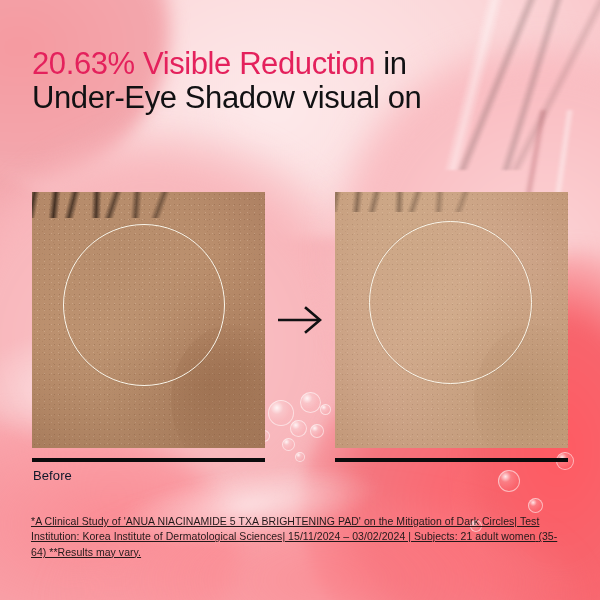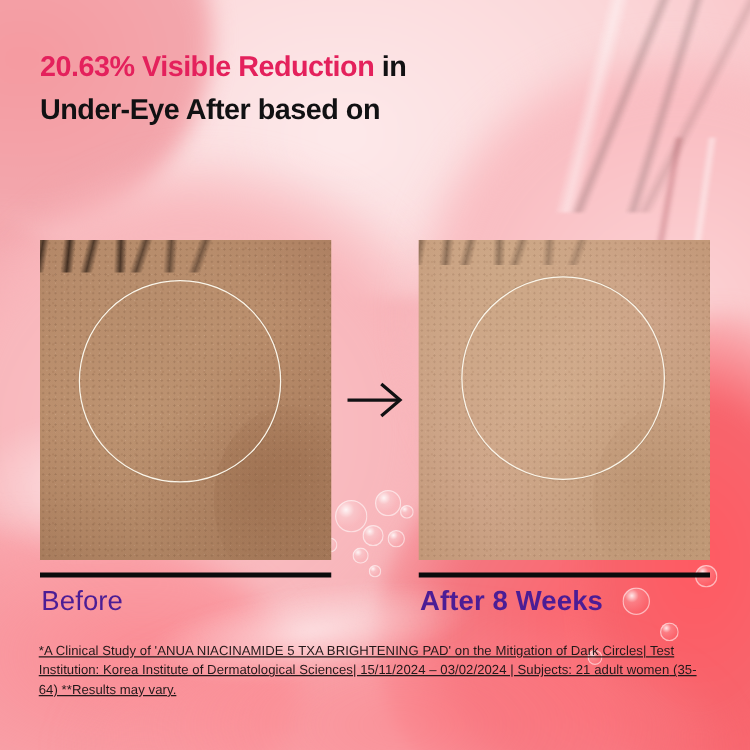--- a/index.html
+++ b/index.html
@@ -82,22 +82,22 @@
     position:absolute;left:120px;top:470px;width:260px;height:70px;border-radius:50%;
     background:radial-gradient(ellipse at 50% 50%, rgba(255,255,255,.6) 0%, rgba(255,255,255,0) 72%);
     filter:blur(4px);transform:rotate(-8deg);
   }
   .bub{position:absolute;border-radius:50%;
     background:radial-gradient(circle at 34% 30%, rgba(255,255,255,.85) 0%, rgba(255,255,255,.18) 26%, rgba(255,190,196,.10) 55%, rgba(255,255,255,0) 70%);
     box-shadow:inset 0 0 0 1px rgba(255,255,255,.55);}
 
   
   .headline{
-    position:absolute;left:32px;top:36px;width:540px;
-    font-weight:bold;font-size:23px;line-height:34px;
+    position:absolute;left:32px;top:47px;width:540px;
+    font-weight:normal;font-size:31px;line-height:34px;
     letter-spacing:-0.4px;color:#111113;
   }
   .pink{color:#e4215c;}
 
   
   .panel{position:absolute;top:192px;width:233px;height:256px;overflow:hidden;background:#c79a78;}
   .panel.left{left:32px;}
   .panel.right{left:335px;}
 
   .skin{position:absolute;inset:0;}
@@ -153,21 +153,21 @@
   .left .circle{left:31px;top:32px;width:160px;height:160px;}
   .right .circle{left:34px;top:29px;width:161px;height:161px;}
 
   
   .arrow{position:absolute;left:276px;top:303px;width:48px;height:34px;}
 
   
   .rule{position:absolute;height:4px;background:#0b0b0c;}
   .rule.l{left:32px;top:458px;width:233px;}
   .rule.r{left:335px;top:458px;width:233px;}
-  .cap{position:absolute;top:468px;font-size:22px;color:#4c1d95;letter-spacing:.1px;}
+  .cap{position:absolute;top:468px;font-size:13px;color:#0f172a;letter-spacing:.1px;}
   .cap.l{left:33px;font-weight:normal;}
   .cap.r{left:336px;font-weight:bold;}
 
   
   .foot{
     position:absolute;left:31px;top:514px;width:540px;
     font-size:10.5px;line-height:15.4px;color:#23191a;letter-spacing:.05px;text-decoration:underline;
   }
 </style>
 </head>
@@ -199,21 +199,21 @@
     <div class="bub" style="left:246px;top:412px;width:10px;height:10px;"></div>
     <div class="bub" style="left:295px;top:452px;width:10px;height:10px;"></div>
     <div class="bub" style="left:498px;top:470px;width:22px;height:22px;"></div>
     <div class="bub" style="left:528px;top:498px;width:15px;height:15px;"></div>
     <div class="bub" style="left:556px;top:452px;width:18px;height:18px;"></div>
     <div class="bub" style="left:470px;top:520px;width:12px;height:12px;"></div>
   </div>
 
   <div class="headline">
     <span class="pink">20.63% Visible Reduction</span><span> in</span><br>
-    <span>Under-Eye After based on</span><br>
+    <span>Under-Eye Shadow visual on</span><br>
   </div>
 
   <div class="panel left">
     <div class="skin">
       <div class="base"></div>
       <div class="grain"></div>
       <div class="brow"></div>
       <div class="cheek"></div>
       <div class="shadow-lower"></div>
     </div>
@@ -233,21 +233,20 @@
       <div class="grain"></div>
       <div class="brow"></div>
       <div class="cheek"></div>
     </div>
     <div class="circle"></div>
   </div>
 
   <div class="rule l"></div>
   <div class="rule r"></div>
   <div class="cap l">Before</div>
-  <div class="cap r">After 8 Weeks</div>
 
   <div class="foot">
     <span>*A Clinical Study of 'ANUA NIACINAMIDE 5 TXA BRIGHTENING PAD' on the Mitigation of Dark Circles| Test</span>
     <span>Institution: Korea Institute of Dermatological Sciences| 15/11/2024 – 03/02/2024 | Subjects: 21 adult women</span>
     <span>(35-64)  **Results may vary.</span>
   </div>
 
 </div>
 
 </body></html>

